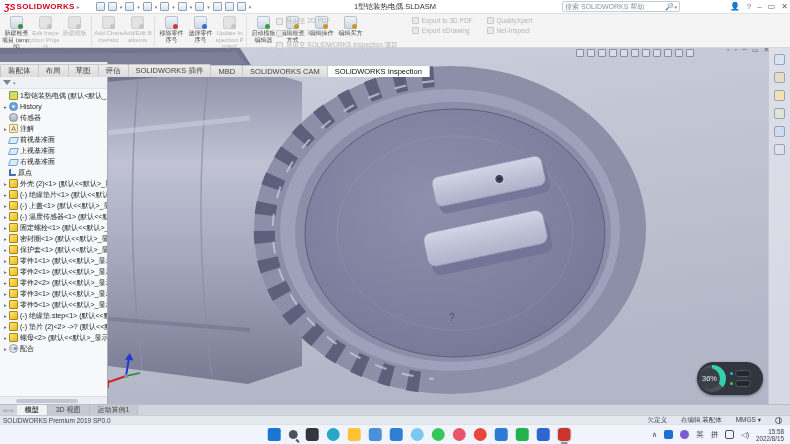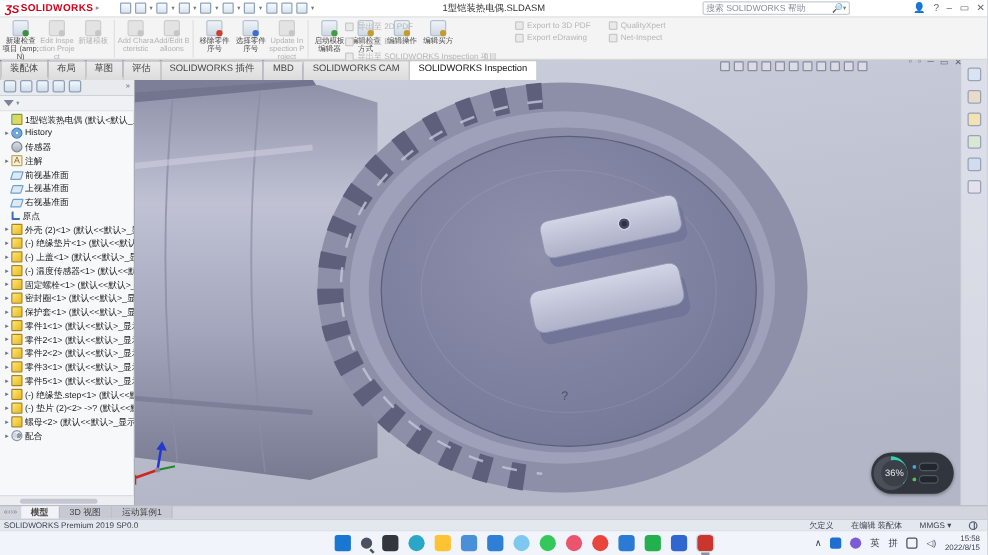--- a/index.html
+++ b/index.html
@@ -29,34 +29,34 @@
   .rbtn.off .ric::after{background:#c6c6c6}
   .rbtn .rlb{font-size:6px;line-height:6.5px;text-align:center;color:#4a4a4a;margin-top:1px;word-break:break-all}
   .rbtn.off .rlb{color:#b2b2b2}
   .rsep{width:1px;height:30px;background:#e0e0e0;margin:1px 2px 0 2px}
   #export-area{display:flex;gap:14px;margin-left:8px;padding-top:2px}
   .exp-col{display:flex;flex-direction:column;gap:3px}
   .exp-item{display:flex;align-items:center;gap:3px;font-size:6.5px;color:#b5b5b5;white-space:nowrap}
   .exp-item .eic{width:7px;height:7px;border:1px solid #c9c9c9;background:#e9e9e9;border-radius:1px}
 
   
-  #tabstrip{left:0;top:48px;height:16px;display:flex;z-index:45}
+  #tabstrip{left:0;top:48px;height:29px;display:flex;align-items:flex-end;z-index:45}
   .rtab{font-size:7.5px;color:#444;background:linear-gradient(#ececec,#dcdcdc);border:1px solid #c9c9c9;border-bottom:none;padding:1px 7px 1px 7px;margin-right:-1px;white-space:nowrap;border-radius:2px 2px 0 0;cursor:pointer}
   .rtab.active{background:#fff;color:#111;position:relative;z-index:2}
 
   
   #viewport{left:0;top:48px;width:790px;height:356px;overflow:hidden;z-index:1}
   #headsup{left:576px;top:49px;display:flex;gap:3px;align-items:center;z-index:30}
   .hicon{width:8px;height:8px;border:1px solid #8a8da0;background:rgba(255,255,255,.35);border-radius:1px}
   #docctl{left:727px;top:46px;display:flex;gap:5px;font-size:7px;color:#5d6170;z-index:30}
   #rightbar{left:768px;top:48px;width:22px;height:356px;background:rgba(233,235,242,.65);border-left:1px solid #c6c9d4;z-index:25;display:flex;flex-direction:column;align-items:center;padding-top:6px;gap:7px}
   .pane-ic{width:11px;height:11px;border-radius:2px;border:1px solid #9aa2b5}
   #annotation-q{left:449px;top:312px;font-size:10px;color:#4f5065;z-index:20}
   #recorder{left:697px;top:362px;width:66px;height:33px;background:#31353d;border-radius:17px;display:flex;align-items:center;z-index:30;box-shadow:0 1px 3px rgba(0,0,0,.4)}
-  #rec-circle{width:27px;height:27px;border-radius:50%;margin-left:2px;background:conic-gradient(#35d0b0 0 36%, #4a4f59 36% 100%);display:flex;align-items:center;justify-content:flex-end}
+  #rec-circle{width:27px;height:27px;border-radius:50%;margin-left:2px;background:conic-gradient(#35d0b0 0 36%, #4a4f59 36% 100%);display:flex;align-items:center;justify-content:flex-start}
   #rec-circle .inner{width:21px;height:21px;border-radius:50%;background:#3a3f48;color:#e8eaee;font-size:7.5px;display:flex;align-items:center;justify-content:center}
   .rec-rows{display:flex;flex-direction:column;gap:3px;margin-left:4px}
   .rec-row{display:flex;align-items:center;gap:2px}
   .rec-dot{width:3px;height:3px;border-radius:50%}
   .rec-pill{width:16px;height:7px;border-radius:4px;background:#22262d;border:1px solid #515763}
 
   
   #leftpanel{left:0;top:62px;width:108px;height:342px;background:#f7f8fa;border-right:1px solid #a9adb8;z-index:35;display:flex;flex-direction:column}
   #fm-tabs{height:15px;background:#e8eaee;border-bottom:1px solid #cdd1d9;display:flex;align-items:center;gap:3px;padding:0 3px}
   .fm-ic{width:10px;height:10px;border-radius:2px;border:1px solid #8fa0b5;background:linear-gradient(#f2f7fc,#cfdcea)}

